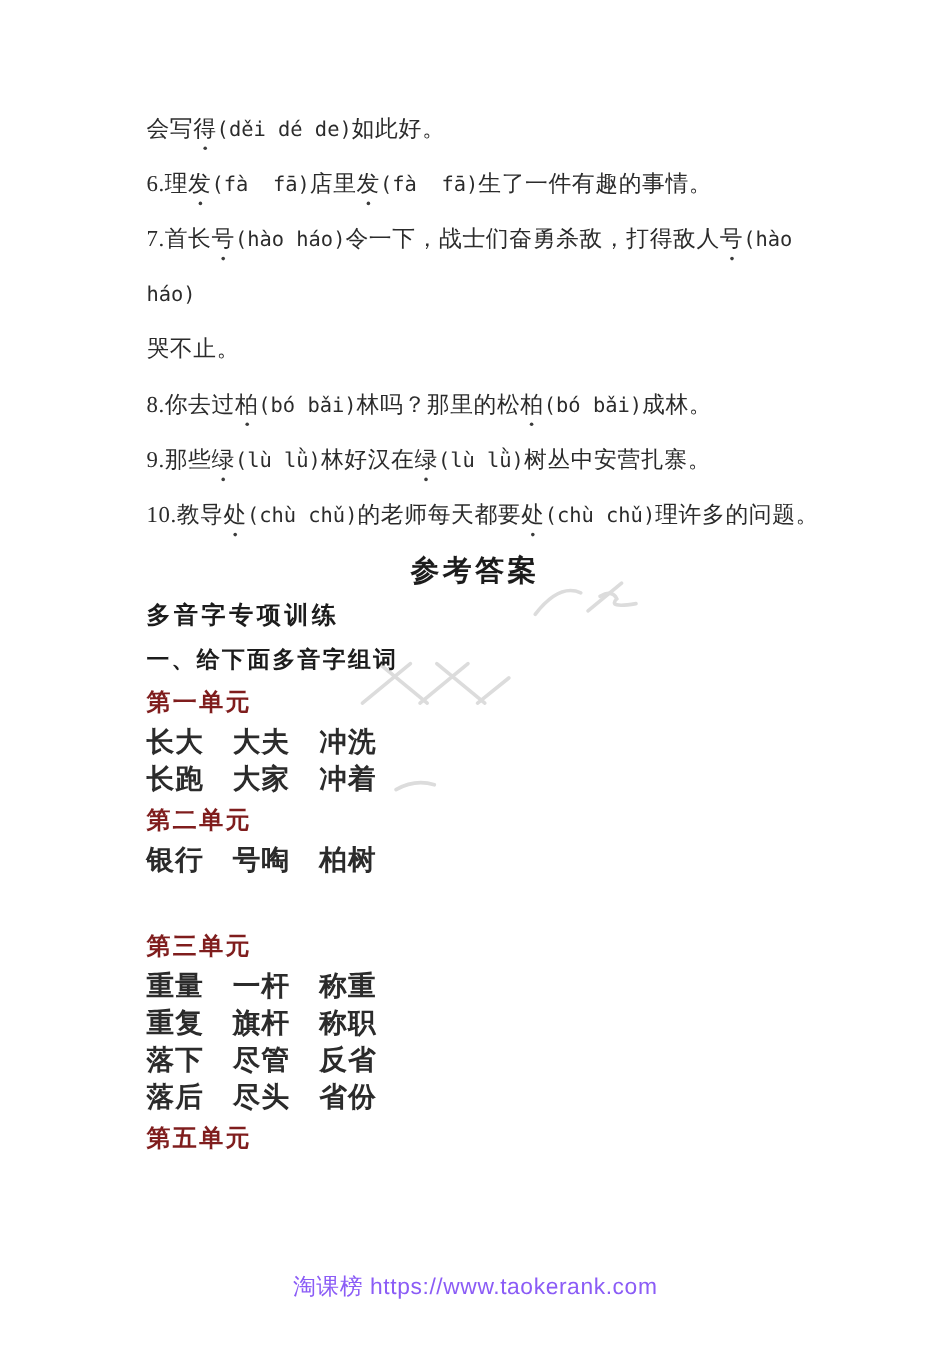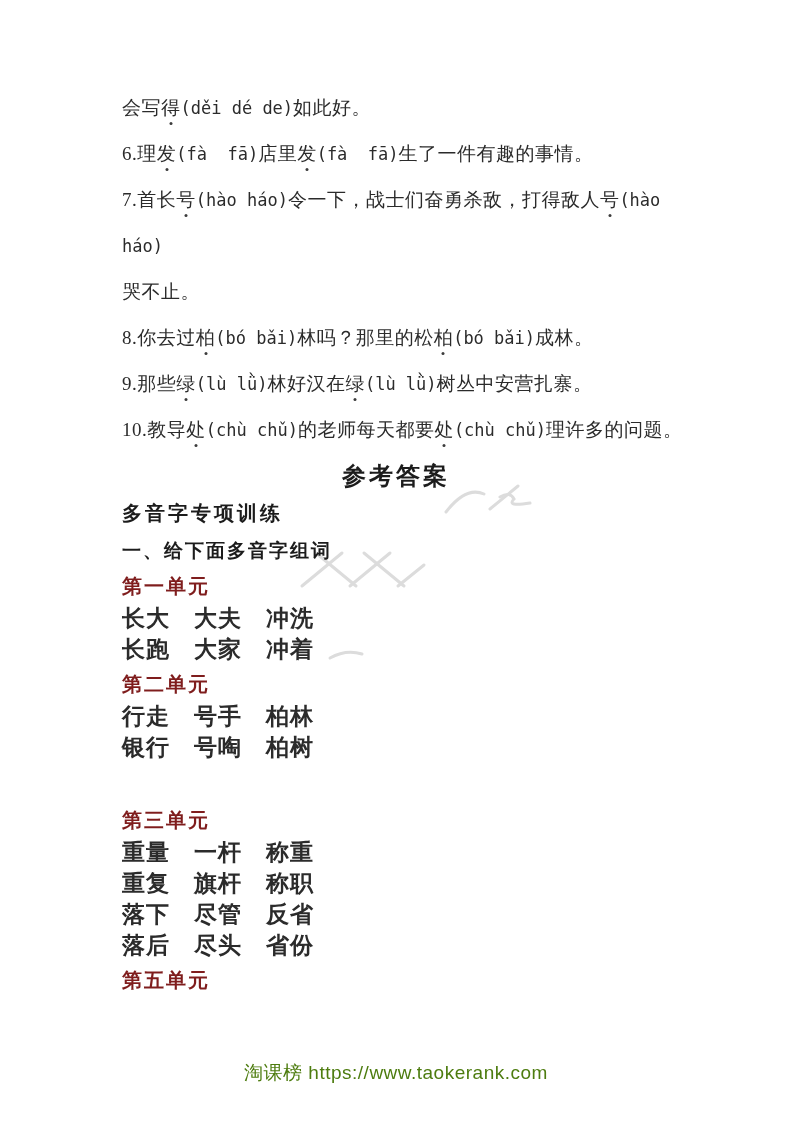--- a/index.html
+++ b/index.html
@@ -47,21 +47,21 @@
   .word-row{
     display:flex;gap:24px;font-size:23px;line-height:25px;
     margin-bottom:6px;color:#2b2b2b;letter-spacing:1px;font-weight:bold;
   }
   .unit-gap{height:32px;}
   
   .footer{
     position:absolute;left:0;top:1060px;width:792px;
     text-align:center;
     font-family:"Liberation Sans","DejaVu Sans",sans-serif;
-    font-size:19px;line-height:26px;color:#4d7c0f;letter-spacing:0.5px;
+    font-size:19px;line-height:26px;color:#8b5cf6;letter-spacing:0.5px;
   }
   
   .watermarks{position:absolute;left:0;top:0;width:792px;height:1122px;pointer-events:none;}
 </style>
 </head>
 <body>
 
 <div class="doc">
 
   <svg class="watermarks" viewBox="0 0 792 1122" xmlns="http://www.w3.org/2000/svg">
@@ -102,25 +102,20 @@
           <span>大夫</span>
           <span>冲洗</span>
         </div>
         <div class="word-row">
           <span>长跑</span>
           <span>大家</span>
           <span>冲着</span>
         </div>
         <div class="unit-heading">第二单元</div>
         <div class="word-row">
-          <span>行走</span>
-          <span>号手</span>
-          <span>柏林</span>
-        </div>
-        <div class="word-row">
           <span>银行</span>
           <span>号啕</span>
           <span>柏树</span>
         </div>
         <div class="unit-gap"></div>
         <div class="unit-heading">第三单元</div>
         <div class="word-row">
           <span>重量</span>
           <span>一杆</span>
           <span>称重</span>

